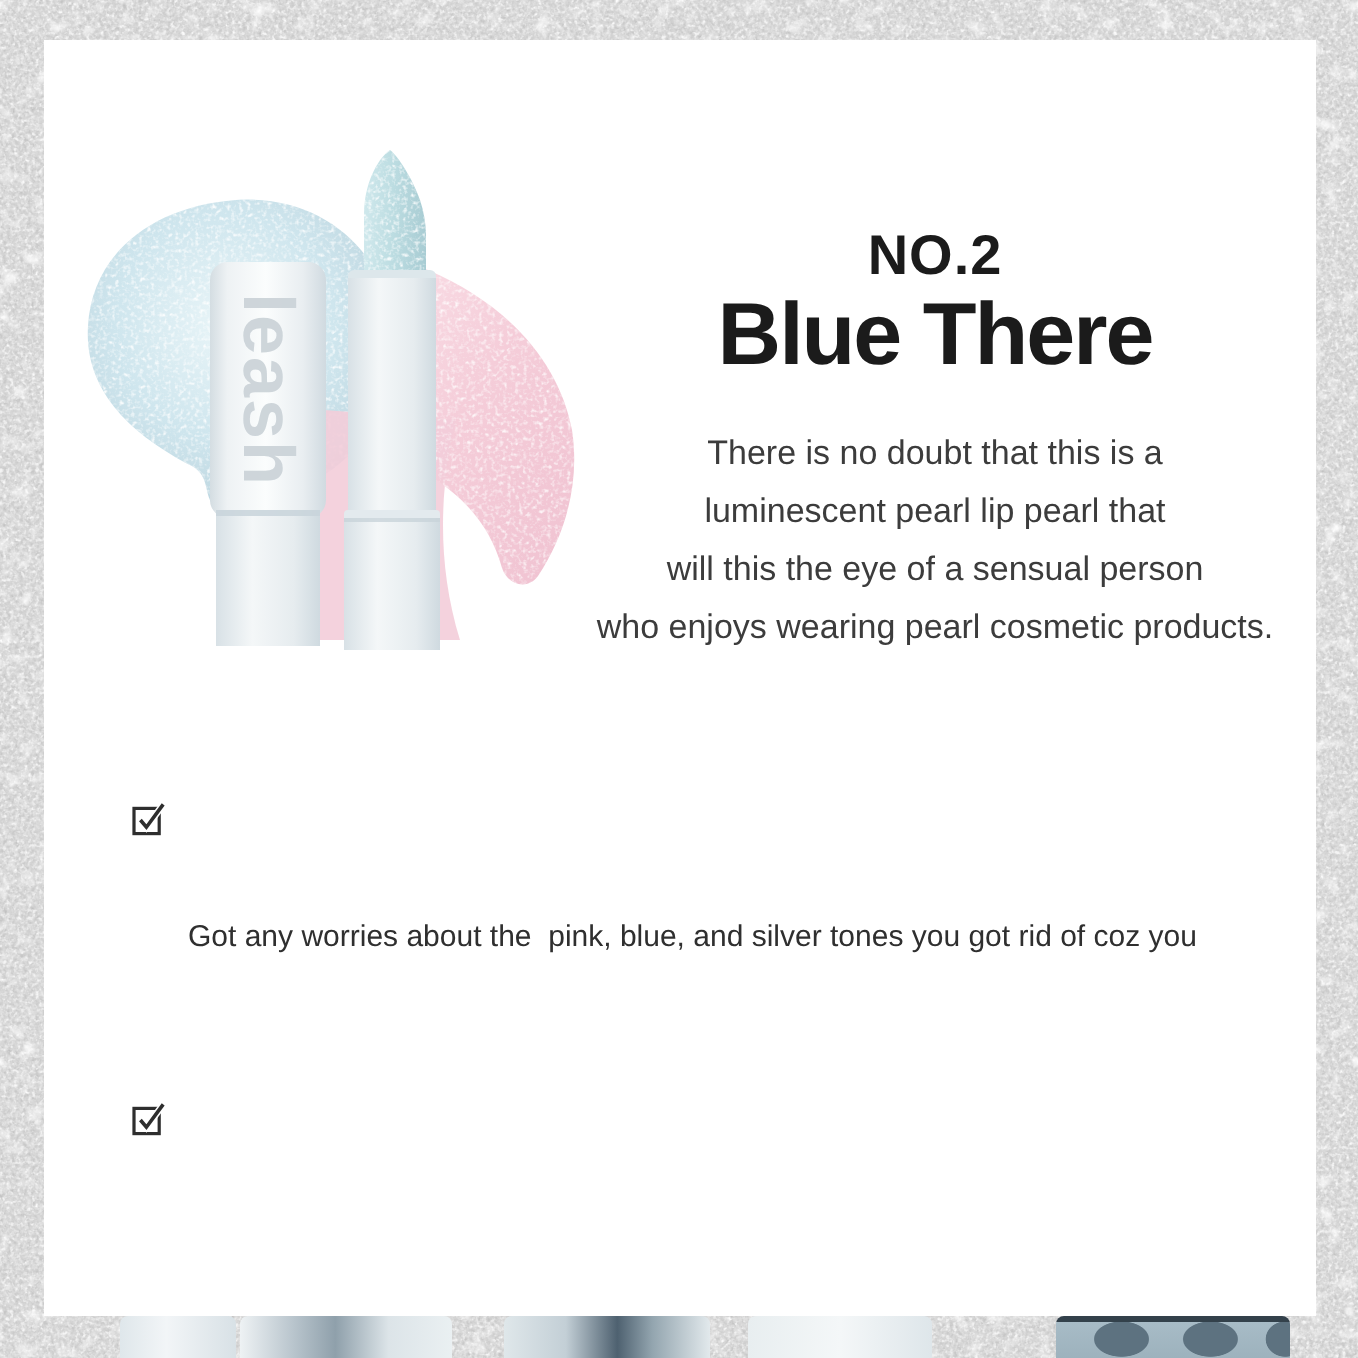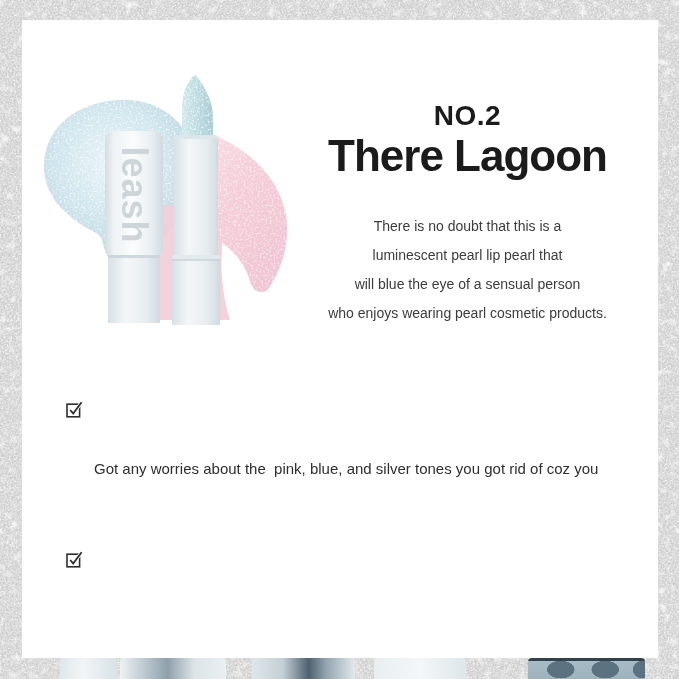--- a/index.html
+++ b/index.html
@@ -4,26 +4,26 @@
 <style>
   html,body{margin:0;padding:0;}
   body{font-family:"Liberation Sans",sans-serif;background:#ffffff;}
   #page{position:relative;width:679px;height:679px;overflow:hidden;background:var(--glitter-base,#c3c3c3);}
   #page *{box-sizing:border-box;}
   #glitter-bg{position:absolute;left:0;top:0;width:679px;height:679px;display:block;}
   #content-panel{position:absolute;left:22px;top:20px;width:636px;height:638px;background:#ffffff;}
   #product-photo{position:absolute;left:30px;top:55px;width:310px;height:300px;display:block;}
 
   
-  #title-block{position:absolute;left:295px;top:100px;width:345px;text-align:center;color:var(--title-text,#1b1b1b);}
+  #title-block{position:absolute;left:295px;top:112px;width:345px;text-align:center;color:var(--title-text,#1b1b1b);}
   #product-number{font-size:28px;font-weight:800;line-height:32px;letter-spacing:.5px;}
   #product-name{font-size:44px;font-weight:800;line-height:46px;letter-spacing:-1px;margin-top:1px;}
 
   
-  #description{position:absolute;left:262px;top:212px;width:411px;text-align:center;color:var(--body-text,#3c3c3c);font-size:14px;line-height:29px;}
+  #description{position:absolute;left:262px;top:212px;width:411px;text-align:center;color:var(--body-text,#3c3c3c);font-size:17px;line-height:29px;}
   #description .desc-line{white-space:pre;}
 
   
   #checklist{position:absolute;left:66px;top:394px;width:575px;color:var(--checklist-text,#2f2f2f);font-size:15px;line-height:30px;}
   .check-item{display:flex;align-items:flex-start;text-align:center;}
   .check-item .box-icon{flex:0 0 17px;margin-top:6px;margin-right:11px;}
   .check-lines{white-space:pre;}
 
   
   #caps-row{position:absolute;left:0;bottom:0;width:679px;height:21px;}
@@ -155,27 +155,27 @@
       <rect x="144" y="80" width="44" height="8" rx="3" fill="#dde7eb"></rect>
       <rect x="144" y="84" width="44" height="118" fill="url(#bodyGrad)"></rect>
       <rect x="142" y="200" width="48" height="6" rx="2" fill="#e3eaee"></rect>
       <rect x="142" y="204" width="48" height="66" fill="url(#bodyGrad)"></rect>
       <rect x="142" y="204" width="48" height="2" fill="#c8d3da" opacity="0.8"></rect>
     </g>
   </svg>
 
   <div id="title-block">
     <div id="product-number">NO.2</div>
-    <div id="product-name">There Lagoon</div>
+    <div id="product-name">Blue There</div>
   </div>
 
   <div id="description">
     <div class="desc-line">There is no doubt that this is a</div>
     <div class="desc-line">luminescent pearl lip pearl that</div>
-    <div class="desc-line">will blue the eye of a sensual person</div>
+    <div class="desc-line">will this the eye of a sensual person</div>
     <div class="desc-line">who enjoys wearing pearl cosmetic products.</div>
   </div>
 
   <div id="checklist">
 
     <div class="check-item">
       <svg class="box-icon" width="17" height="18" viewBox="0 0 17 18">
         <rect x="1" y="4.2" width="12.6" height="12.6" fill="none" stroke="#2e2e2e" stroke-width="1.6"></rect>
         <polyline points="4.2,10 7.2,13.6 15.6,2.2" fill="none" stroke="#ffffff" stroke-width="3.4"></polyline>
         <polyline points="4.2,10 7.2,13.6 15.6,2.2" fill="none" stroke="#2e2e2e" stroke-width="1.8"></polyline>

